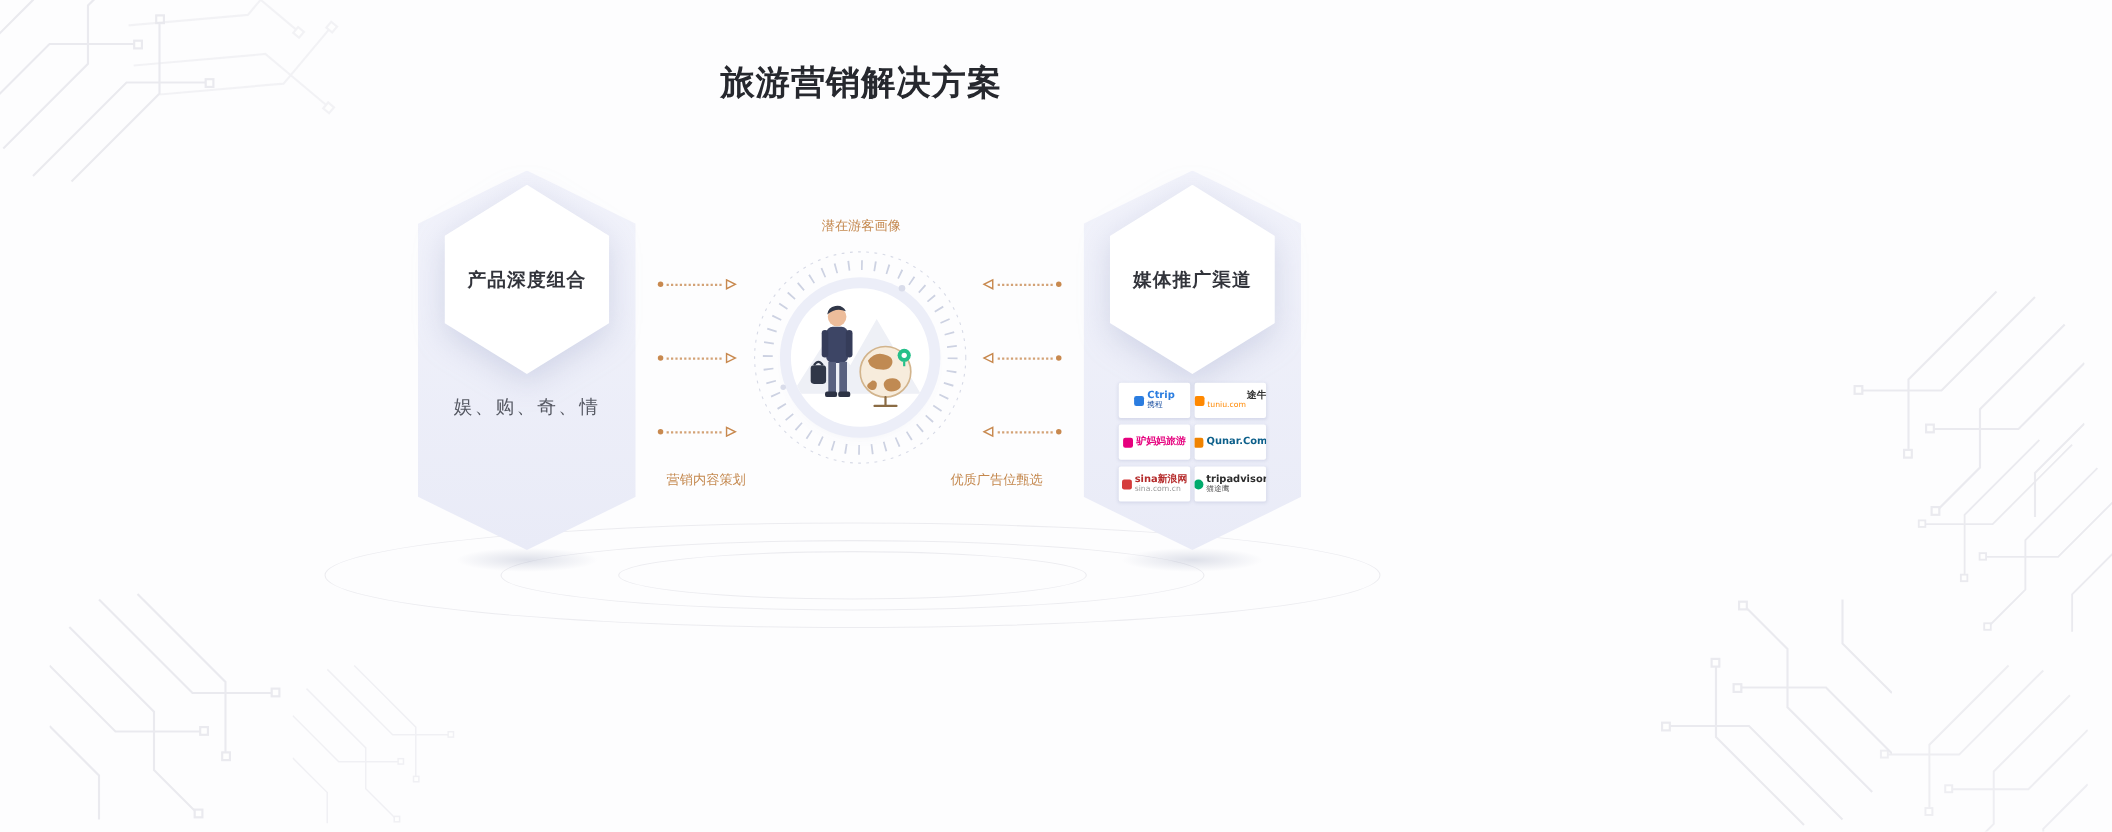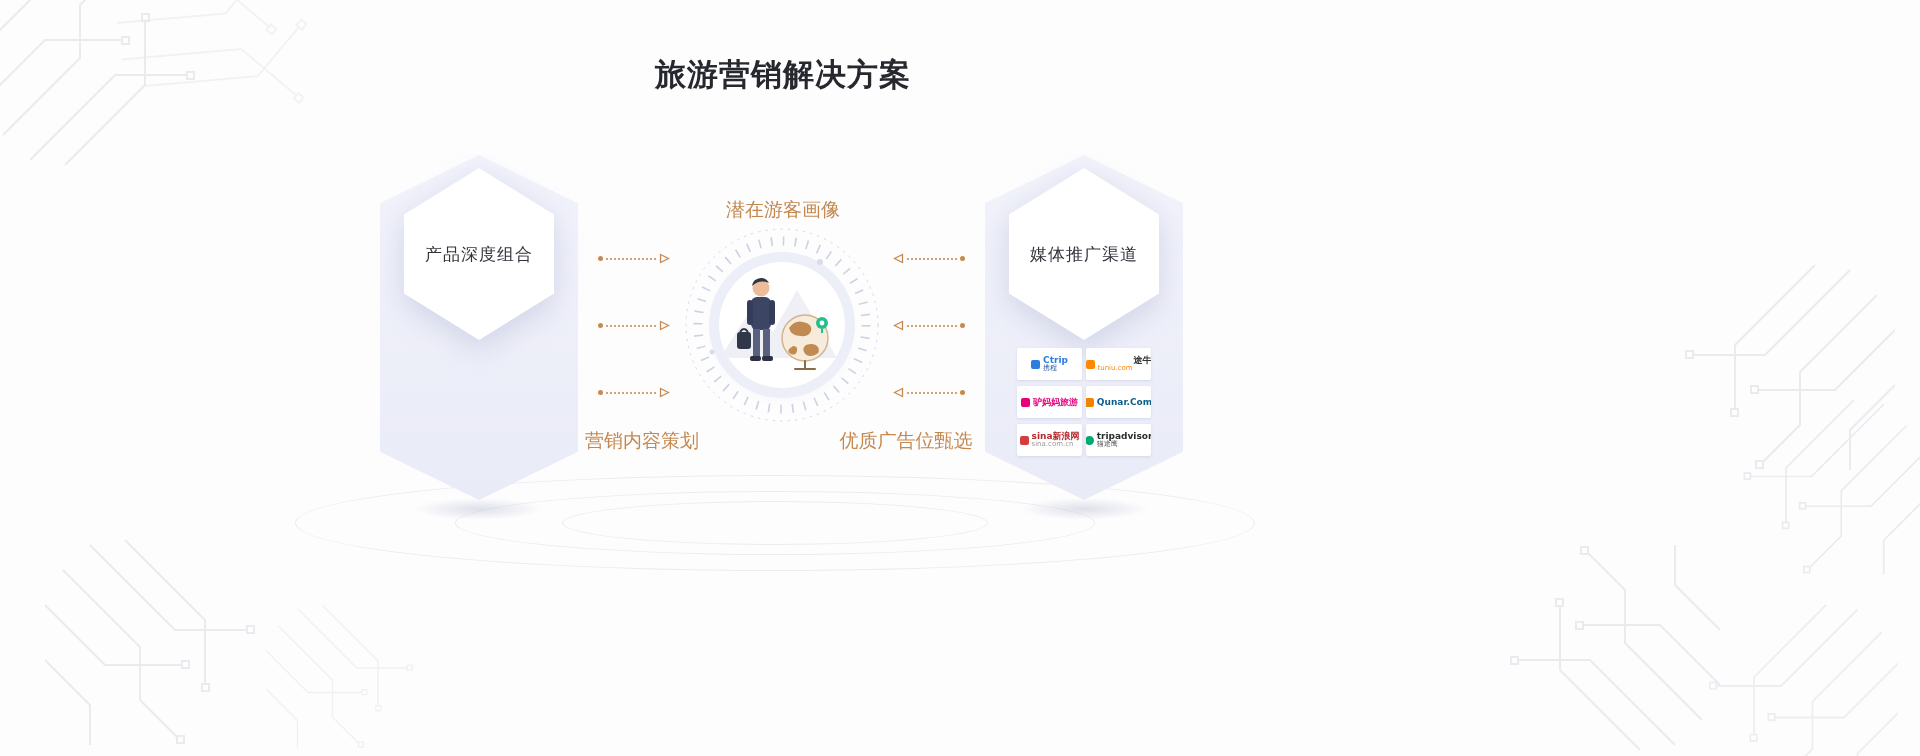--- a/index.html
+++ b/index.html
@@ -18,40 +18,40 @@
 
   
   .card{position:absolute;top:155px;width:198px;height:345px}
   .card-left{left:380px}
   .card-right{left:985px}
   .card-bg{position:absolute;inset:0;background:linear-gradient(180deg,#f2f3fb 0%,#e9ebf7 100%);
     clip-path:polygon(50% 0%,100% 14%,100% 86%,50% 100%,0% 86%,0% 14%)}
   .hex-wrap{position:absolute;left:24px;top:13px;filter:drop-shadow(0 8px 14px rgba(140,150,190,.30))}
   .hex{width:150px;height:172px;background:#fff;display:flex;align-items:center;justify-content:center;
     clip-path:polygon(50% 0%,100% 27%,100% 73%,50% 100%,0% 73%,0% 27%)}
-  .hex span{font-size:17px;font-weight:400;color:#32343b;letter-spacing:1px;white-space:nowrap}
+  .hex span{font-size:17px;font-weight:700;color:#32343b;letter-spacing:1px;white-space:nowrap}
   .card-lines{position:absolute;left:0;right:0;top:200px;text-align:center}
   .card-lines .line{font-size:17px;color:#555862;letter-spacing:2px;line-height:31px;white-space:nowrap}
 
   
   .logo-grid{position:absolute;left:50%;top:193px;transform:translateX(-50%);
     display:grid;grid-template-columns:65px 65px;gap:6px 4px}
   .logo-tile{height:32px;background:#fff;border-radius:2px;overflow:hidden;
     box-shadow:0 1px 3px rgba(130,140,180,.22);
     display:flex;align-items:center;justify-content:center;gap:3px}
   .chip{width:9px;height:9px;border-radius:2px;flex:0 0 auto}
   .lt{display:flex;flex-direction:column;align-items:flex-start;line-height:1}
   .lt1{font-size:9px;font-weight:700;white-space:nowrap}
   .lt2{font-size:7px;white-space:nowrap}
 
   
   .figure{position:absolute;left:685px;top:228px;width:194px;height:194px}
 
   
-  .hub-label{position:absolute;transform:translateX(-50%);font-size:19px;color:#c4884e;white-space:nowrap}
+  .hub-label{position:absolute;transform:translateX(-50%);font-size:12px;color:#c4884e;white-space:nowrap}
   .hub-top{left:783px;top:197px}
   .hub-bl{left:642px;top:428px}
   .hub-br{left:906px;top:428px}
 
   
   .connector{position:absolute;width:72px;height:11px;display:flex;align-items:center}
   .connector .dot{width:5px;height:5px;border-radius:50%;background:#c8894f;flex:0 0 auto}
   .connector .dline{flex:1;border-top:2px dotted #d3a276;margin:0 3px}
   .connector svg{flex:0 0 auto;display:block}
 
@@ -118,20 +118,21 @@
   <h1 class="title">旅游营销解决方案</h1>
 
   <div class="card card-left">
     <div class="card-bg"></div>
     <div class="hex-wrap">
       <div class="hex">
         <span>产品深度组合</span>
       </div>
     </div>
     <div class="card-lines">
+      <div class="line">娱、购、奇、情</div>
     </div>
   </div>
 
   <div class="card card-right">
     <div class="card-bg"></div>
     <div class="hex-wrap">
       <div class="hex">
         <span>媒体推广渠道</span>
       </div>
     </div>

